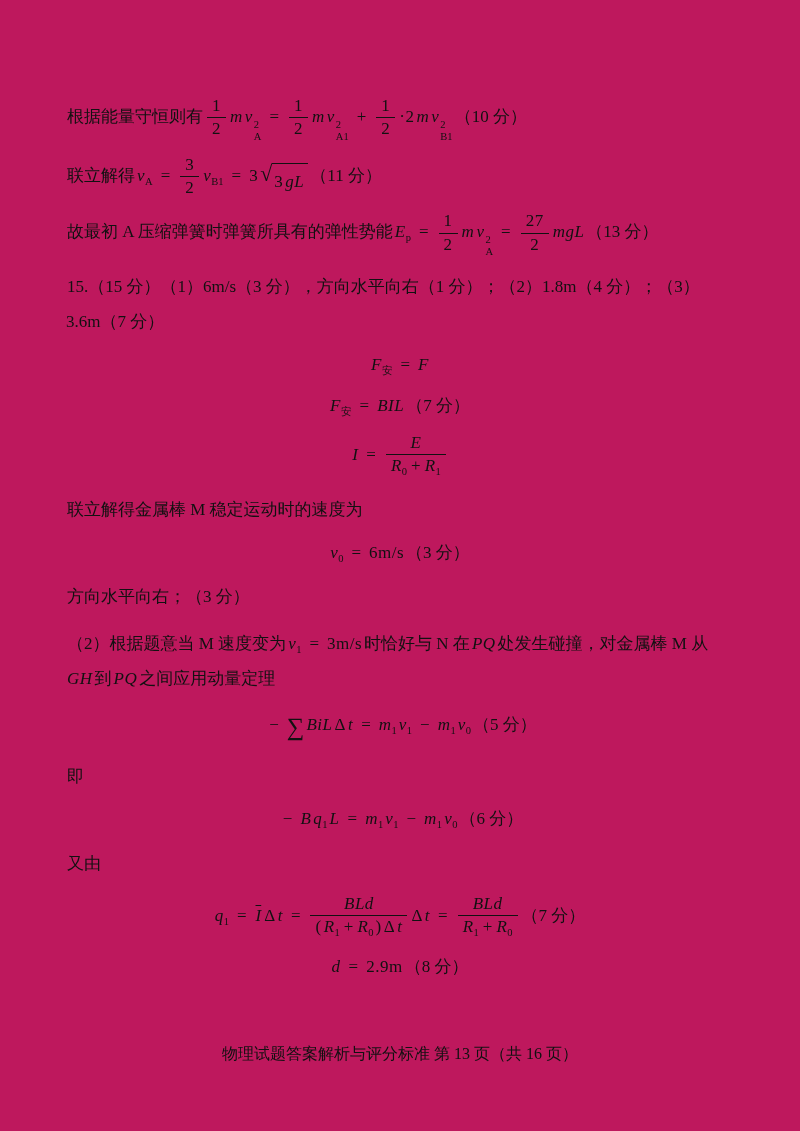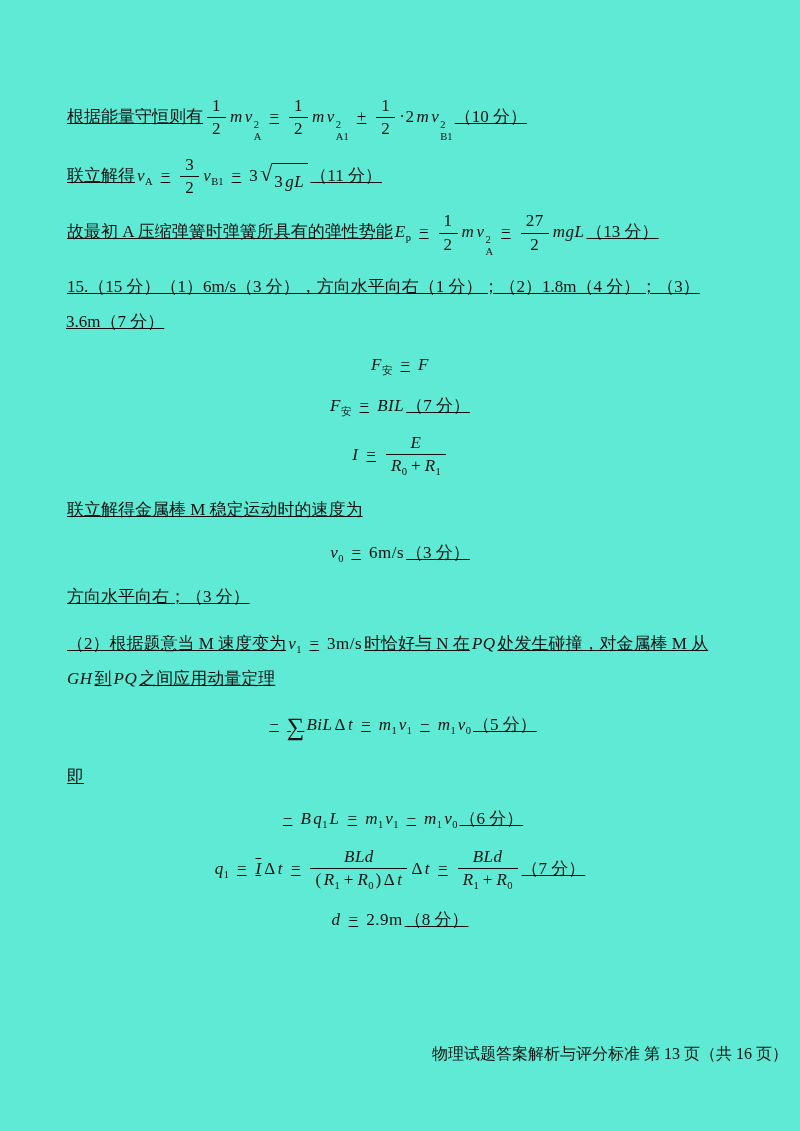--- a/index.html
+++ b/index.html
@@ -7,22 +7,21 @@
     background: #ffffff;
     width: 800px;
     font-family: "Liberation Serif", "DejaVu Serif", serif;
     color: #111111;
   }
   #page {
     position: relative;
     width: 800px;
     height: 1131px;
     overflow: hidden;
-    background: #5eead4;
-    text-decoration: underline;
+    background: #be185d;
   }
   #content {
     padding: 96px 66px 0 66px;
     font-size: 17px;
   }
   .block { margin-bottom: 12px; }
   .block.paragraph { line-height: 2.05; text-align: left; }
   .block.display { text-align: center; line-height: 1.5; margin-bottom: 14px; }
 
   .mtext { margin: 0 1px; }
@@ -47,22 +46,22 @@
   }
   .mfrac .mnum { display: block; padding: 0 4px 1px 4px; border-bottom: 1px solid #111; }
   .mfrac .mden { display: block; padding: 1px 4px 0 4px; }
   .mfrac .mo { margin: 0 3px; }
 
   .msqrt { display: inline-flex; align-items: flex-start; margin: 0 1px; }
   .mrad { font-size: 1.3em; line-height: 1.05; }
   .marg { border-top: 1px solid #111; padding: 1px 3px 0 1px; margin-top: 1px; }
 
   #footer {
-    position: absolute; left: 0; right: 12px; top: 1044px;
-    text-align: right; font-size: 16px; color: #111;
+    position: absolute; left: 0; right: 0; top: 1044px;
+    text-align: center; font-size: 16px; color: #111;
   }
 </style>
 </head>
 <body>
 
 <div id="page">
   <div id="content">
       <div class="block paragraph"><span class="mtext">根据能量守恒则有</span><span class="mfrac"><span class="mnum"><span class="mtok rm"><span class="tbase">1</span></span></span><span class="mden"><span class="mtok rm"><span class="tbase">2</span></span></span></span><span class="mtok it"><span class="tbase">m</span></span><span class="mtok it"><span class="tbase">v</span><span class="mstack">
             <span>2</span>
             <span>A</span>
@@ -85,17 +84,18 @@
       <div class="block display"><span class="mtok it"><span class="tbase">F</span><span class="ssub1">安</span></span><span class="mo">=</span><span class="mtok it"><span class="tbase">F</span></span></div>
       <div class="block display"><span class="mtok it"><span class="tbase">F</span><span class="ssub1">安</span></span><span class="mo">=</span><span class="mtok it"><span class="tbase">BIL</span></span><span class="mtext">（7 分）</span></div>
       <div class="block display"><span class="mtok it"><span class="tbase">I</span></span><span class="mo">=</span><span class="mfrac"><span class="mnum"><span class="mtok it"><span class="tbase">E</span></span></span><span class="mden"><span class="mtok it"><span class="tbase">R</span><span class="ssub1">0</span></span><span class="mo">+</span><span class="mtok it"><span class="tbase">R</span><span class="ssub1">1</span></span></span></span></div>
       <div class="block paragraph"><span class="mtext">联立解得金属棒 M 稳定运动时的速度为</span></div>
       <div class="block display"><span class="mtok it"><span class="tbase">v</span><span class="ssub1">0</span></span><span class="mo">=</span><span class="mtok rm"><span class="tbase">6m/s</span></span><span class="mtext">（3 分）</span></div>
       <div class="block paragraph"><span class="mtext">方向水平向右；（3 分）</span></div>
       <div class="block paragraph"><span class="mtext">（2）根据题意当 M 速度变为</span><span class="mtok it"><span class="tbase">v</span><span class="ssub1">1</span></span><span class="mo">=</span><span class="mtok rm"><span class="tbase">3m/s</span></span><span class="mtext">时恰好与 N 在</span><span class="mtok it"><span class="tbase">PQ</span></span><span class="mtext">处发生碰撞，对金属棒 M 从</span><span class="mtok it"><span class="tbase">GH</span></span><span class="mtext">到</span><span class="mtok it"><span class="tbase">PQ</span></span><span class="mtext">之间应用动量定理</span></div>
       <div class="block display"><span class="mo">−</span><span class="mbig">∑</span><span class="mtok it"><span class="tbase">BiL</span></span><span class="mtok rm"><span class="tbase">Δ</span></span><span class="mtok it"><span class="tbase">t</span></span><span class="mo">=</span><span class="mtok it"><span class="tbase">m</span><span class="ssub1">1</span></span><span class="mtok it"><span class="tbase">v</span><span class="ssub1">1</span></span><span class="mo">−</span><span class="mtok it"><span class="tbase">m</span><span class="ssub1">1</span></span><span class="mtok it"><span class="tbase">v</span><span class="ssub1">0</span></span><span class="mtext">（5 分）</span></div>
       <div class="block paragraph"><span class="mtext">即</span></div>
       <div class="block display"><span class="mo">−</span><span class="mtok it"><span class="tbase">B</span></span><span class="mtok it"><span class="tbase">q</span><span class="ssub1">1</span></span><span class="mtok it"><span class="tbase">L</span></span><span class="mo">=</span><span class="mtok it"><span class="tbase">m</span><span class="ssub1">1</span></span><span class="mtok it"><span class="tbase">v</span><span class="ssub1">1</span></span><span class="mo">−</span><span class="mtok it"><span class="tbase">m</span><span class="ssub1">1</span></span><span class="mtok it"><span class="tbase">v</span><span class="ssub1">0</span></span><span class="mtext">（6 分）</span></div>
+      <div class="block paragraph"><span class="mtext">又由</span></div>
       <div class="block display"><span class="mtok it"><span class="tbase">q</span><span class="ssub1">1</span></span><span class="mo">=</span><span class="mbar">I</span><span class="mtok rm"><span class="tbase">Δ</span></span><span class="mtok it"><span class="tbase">t</span></span><span class="mo">=</span><span class="mfrac"><span class="mnum"><span class="mtok it"><span class="tbase">BLd</span></span></span><span class="mden"><span class="mtok rm"><span class="tbase">(</span></span><span class="mtok it"><span class="tbase">R</span><span class="ssub1">1</span></span><span class="mo">+</span><span class="mtok it"><span class="tbase">R</span><span class="ssub1">0</span></span><span class="mtok rm"><span class="tbase">)</span></span><span class="mtok rm"><span class="tbase">Δ</span></span><span class="mtok it"><span class="tbase">t</span></span></span></span><span class="mtok rm"><span class="tbase">Δ</span></span><span class="mtok it"><span class="tbase">t</span></span><span class="mo">=</span><span class="mfrac"><span class="mnum"><span class="mtok it"><span class="tbase">BLd</span></span></span><span class="mden"><span class="mtok it"><span class="tbase">R</span><span class="ssub1">1</span></span><span class="mo">+</span><span class="mtok it"><span class="tbase">R</span><span class="ssub1">0</span></span></span></span><span class="mtext">（7 分）</span></div>
       <div class="block display"><span class="mtok it"><span class="tbase">d</span></span><span class="mo">=</span><span class="mtok rm"><span class="tbase">2.9m</span></span><span class="mtext">（8 分）</span></div>
     </div>
   <div id="footer">物理试题答案解析与评分标准 第 13 页（共 16 页）</div>
 </div>
 
 </body></html>

